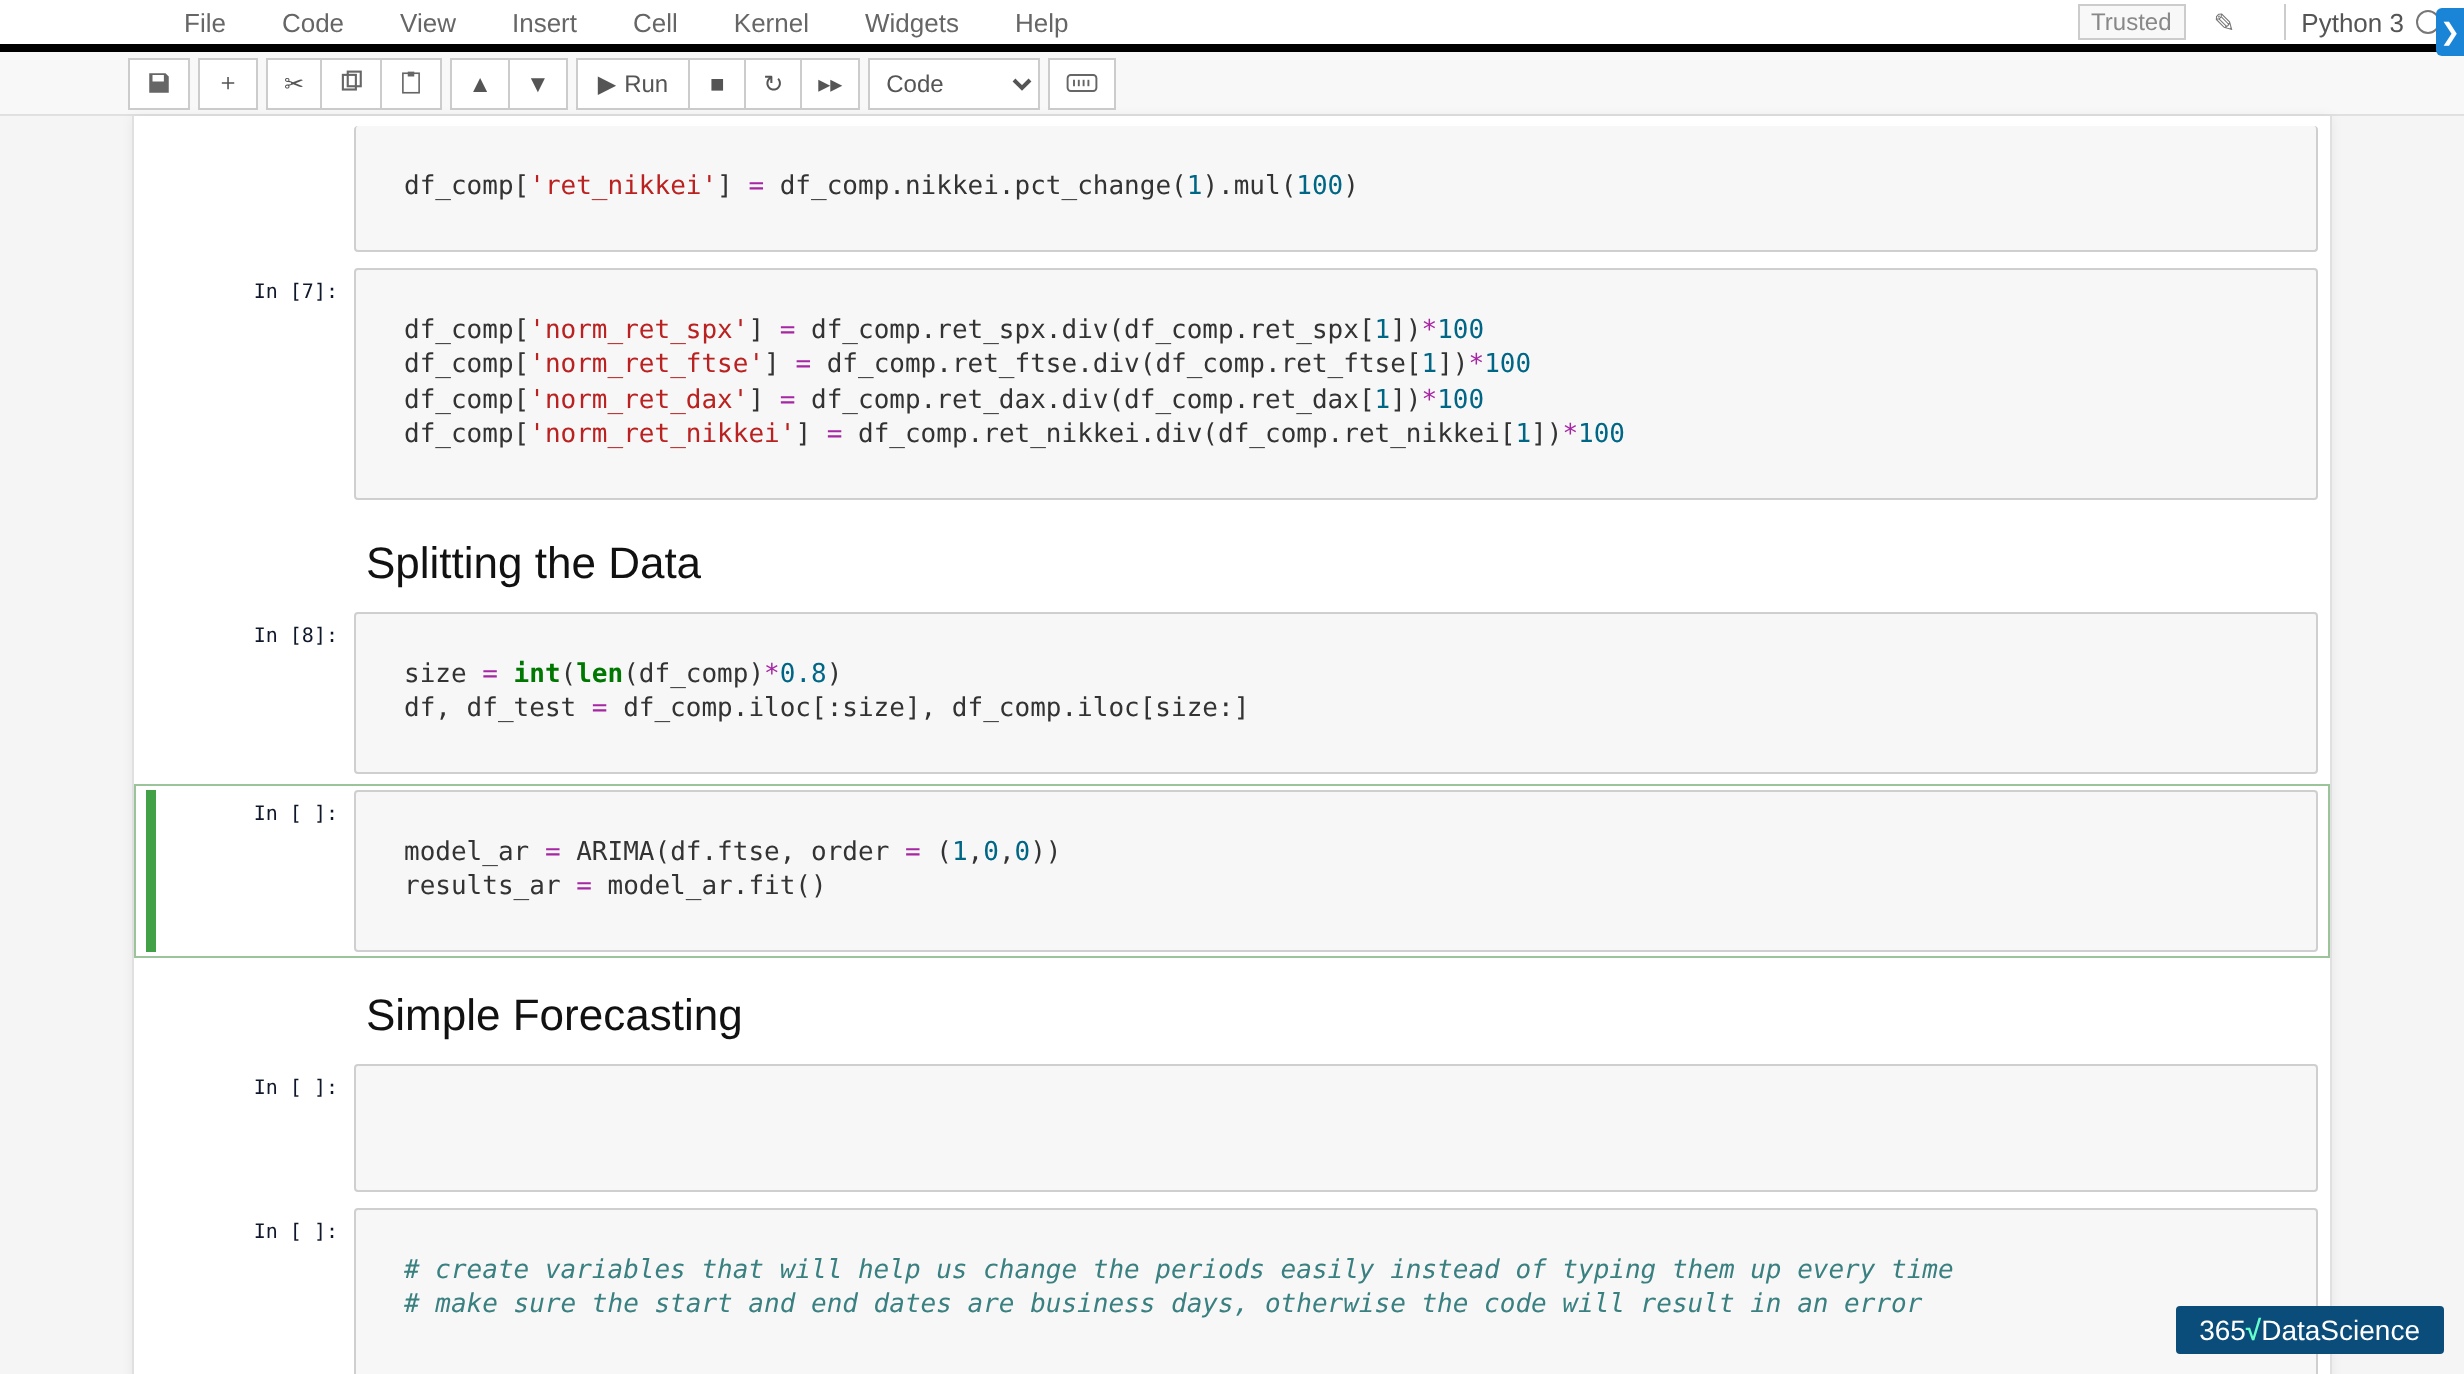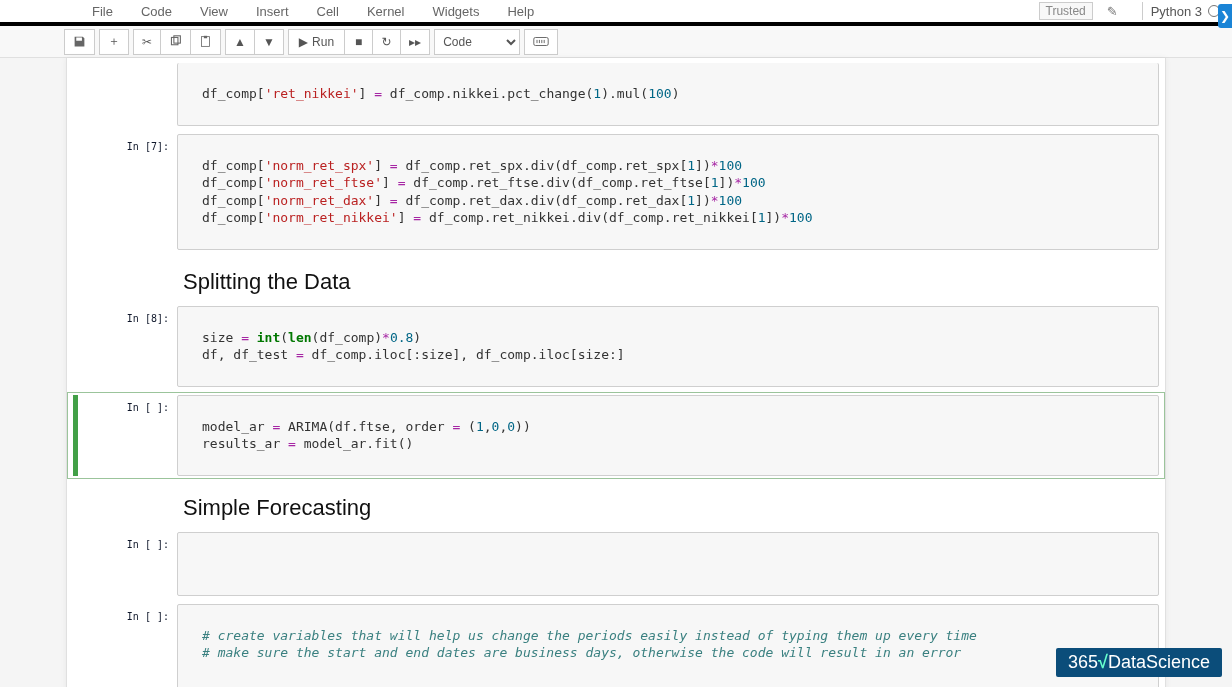--- a/index.html
+++ b/index.html
@@ -38,21 +38,21 @@
   .s-str { color:#BA2121; } 
   .s-op  { color:#A626A4; } 
   .s-num { color:#006686; } 
   .s-kw  { color:#007700; font-weight:bold;}
   .s-com { color:#3a8080; font-style:italic; }
   .s-nm  { color:#333; }
   
   .md-cell { padding: 14px 6px 6px 6px; }
   .md-h2 { font-size: 22px; font-weight: 400; margin-left: 110px; color:#111; }
   
-  .watermark { position:fixed; right:10px; bottom:10px; background:#0b4d7a; color:#fff; padding:4px 12px; font-size:18px; border-radius:2px; font-weight:500; z-index:50;}
+  .watermark { position:fixed; right:10px; bottom:10px; background:#0b4d7a; color:#fff; padding:4px 12px; font-size:14px; border-radius:2px; font-weight:500; z-index:50;}
   .watermark .thin{font-weight:300;}
   .watermark .chk{color:#6fc; font-weight:bold;}
   
   .right-handle{position:fixed; right:0; top:4px; width:14px; height:24px; background:#1a84d6; color:#fff; display:flex;align-items:center;justify-content:center; font-size:12px; cursor:pointer; border-top-left-radius:3px; border-bottom-left-radius:3px;}
   
   .empty-input{ min-height:18px; }
   pre.code{margin:16px;}
 </style>
 </head>
 <body>

